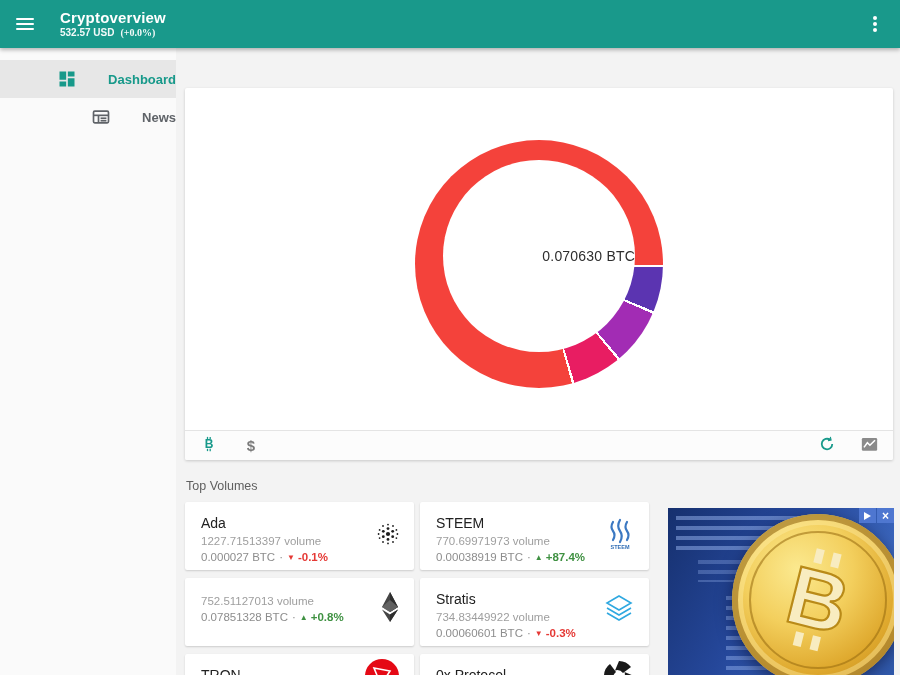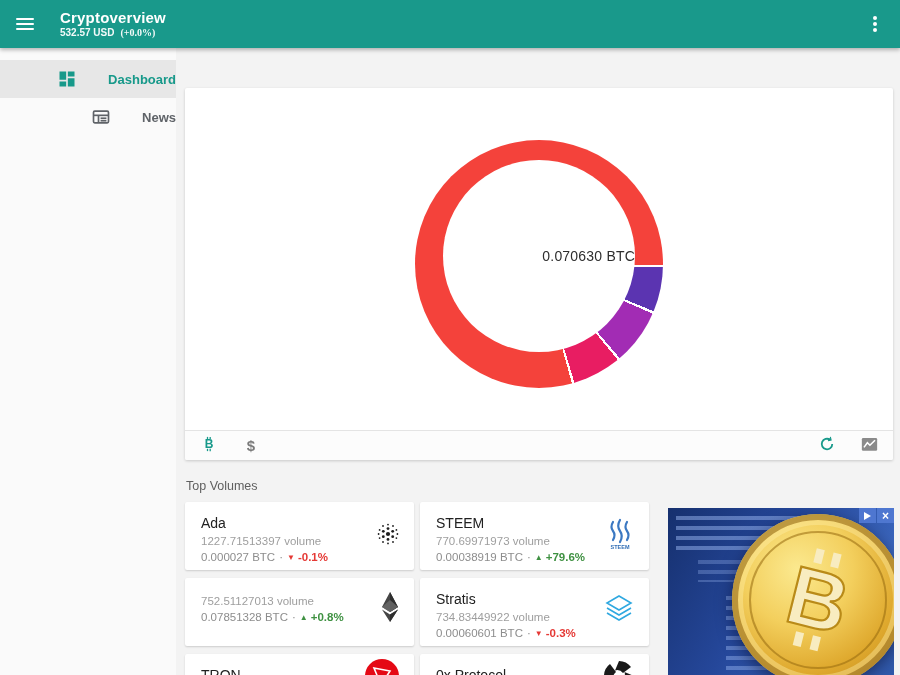--- a/index.html
+++ b/index.html
@@ -224,21 +224,21 @@
   </div>
 
   <div class="vcard">
     <div class="cname">STEEM</div>
     <div class="cvol">770.69971973 volume</div>
     <div class="cline">
       <span>0.00038919 BTC</span>
       <span>·</span>
       <span class="trend trend-up">
           <span class="arr">▲</span>
-          <span>+79.6%</span>
+          <span>+87.4%</span>
         </span>
     </div>
     <span class="clogo" style="top:16px;">
       <svg width="30" height="32" viewBox="0 0 30 32">
         <g stroke="#3b78c2" stroke-width="2.2" fill="none" stroke-linecap="round">
           <path d="M8,4 q-3,5 0,9 q3,4 0,9"></path>
           <path d="M15,2 q-3.5,6 0,11 q3.5,5 0,11"></path>
           <path d="M22,4 q-3,5 0,9 q3,4 0,9"></path>
         </g>
         <text x="15" y="31" text-anchor="middle" font-size="5.5" font-weight="bold" fill="#2f6db5" font-family="Liberation Sans,sans-serif">STEEM</text>

